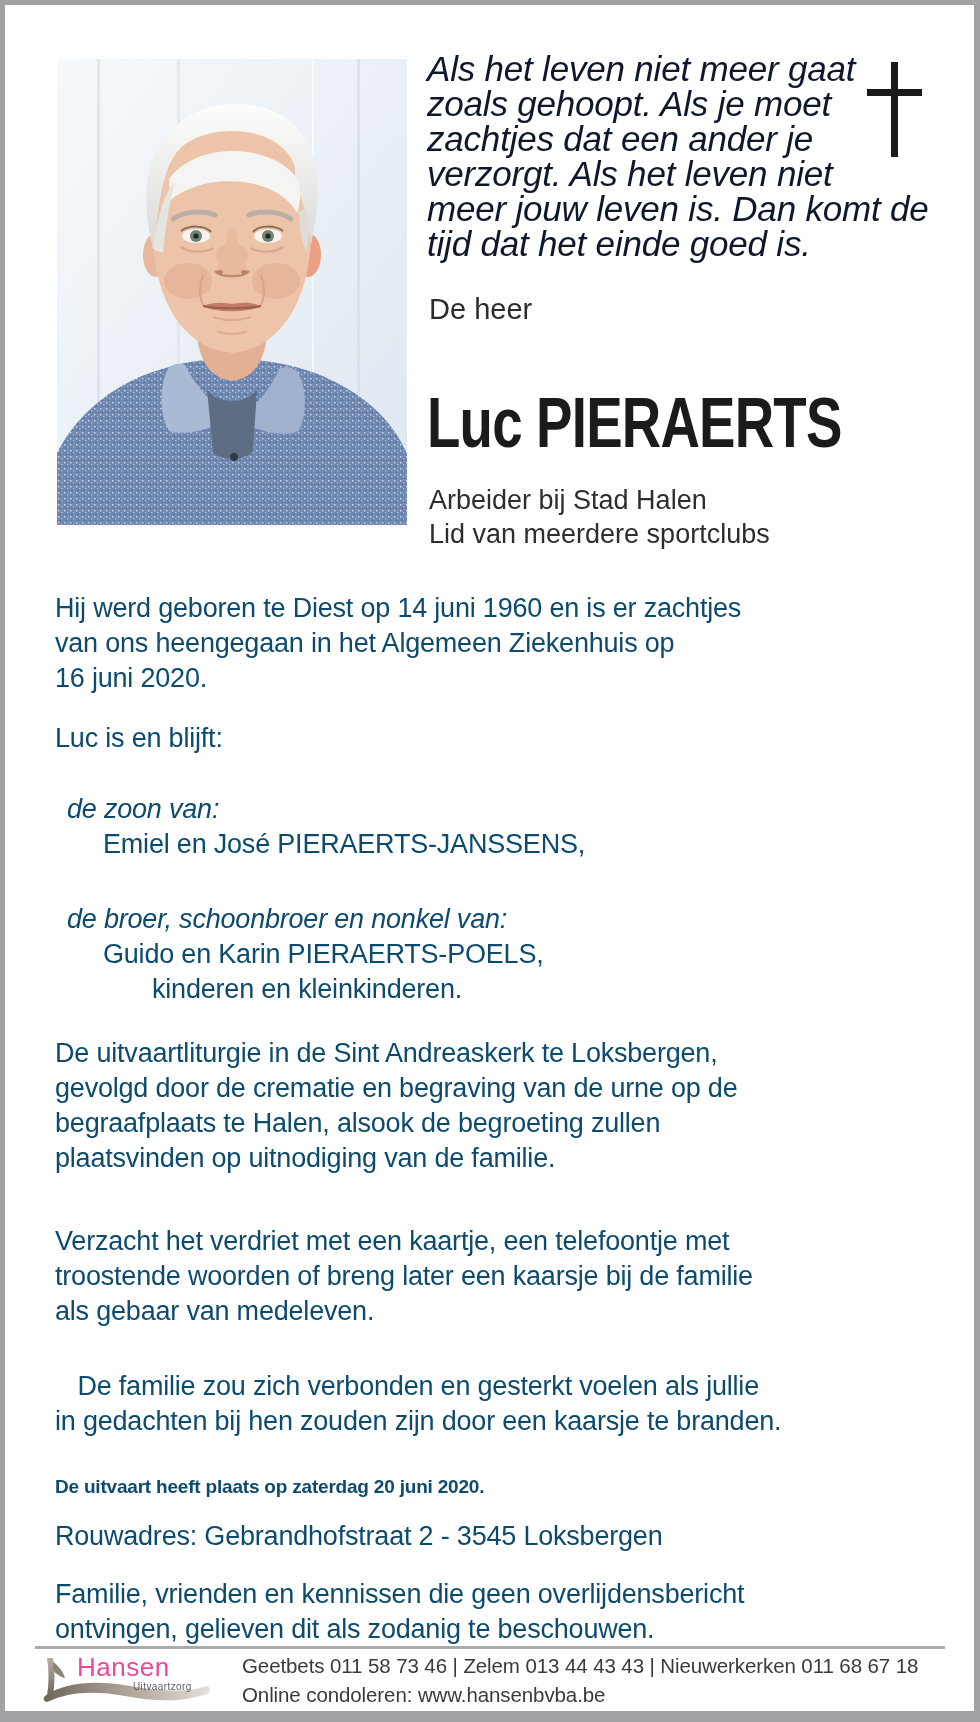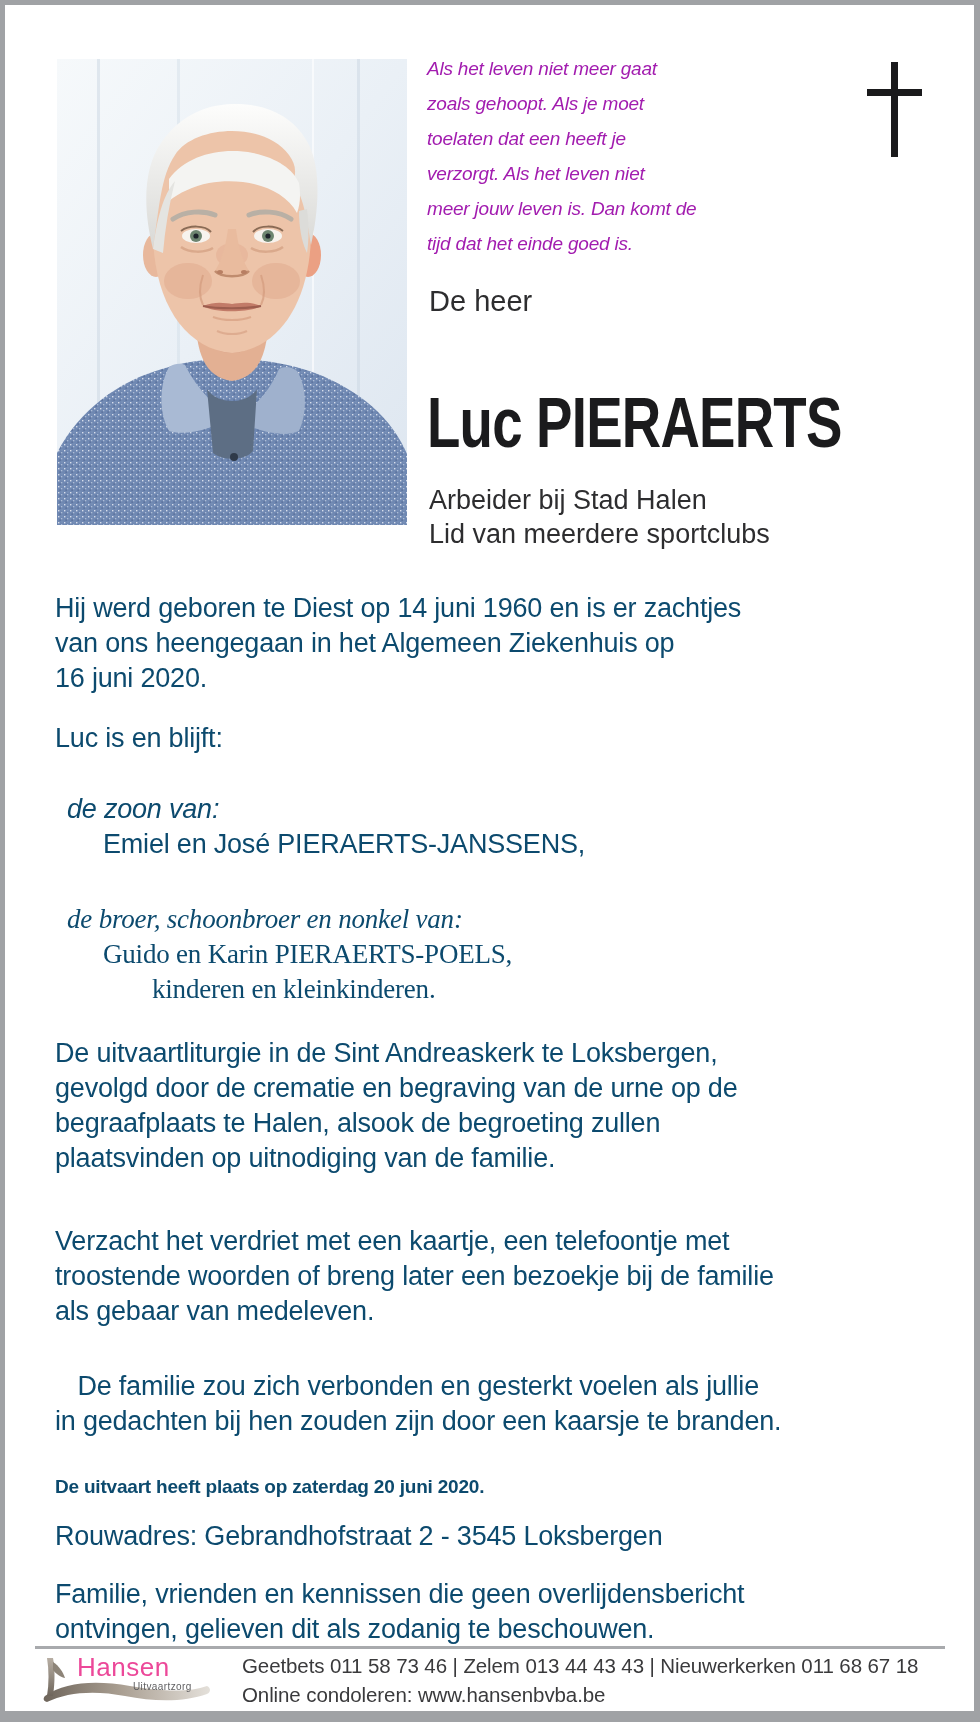--- a/index.html
+++ b/index.html
@@ -20,43 +20,43 @@
   }
   .abs{position:absolute;}
   .photo{
     left:52px;top:54px;width:350px;height:466px;
     overflow:hidden;
   }
   .photo svg{display:block;width:100%;height:100%;}
   .quote{
     left:422px;top:46px;
     font-style:italic;
-    font-size:19px;line-height:35px;
+    font-size:35px;line-height:35px;
     letter-spacing:-0.2px;
-    color:#a21caf;
+    color:#0f172a;
   }
   .cross{left:857px;top:57px;width:64px;height:100px;}
   .cross .v{position:absolute;left:29px;top:0;width:7px;height:95px;background:#1a1a1c;}
   .cross .h{position:absolute;left:5px;top:27px;width:55px;height:7px;background:#1a1a1c;}
-  .salutation{left:424px;top:280px;font-size:29px;color:#2d2d2f;}
+  .salutation{left:424px;top:288px;font-size:29px;color:#2d2d2f;}
   .deceased-name{
     left:422px;top:378px;
     font-size:70px;font-weight:bold;
     letter-spacing:-1px;
     color:#1b1b1d;
     transform:scaleX(0.78);
     transform-origin:0 0;
     white-space:nowrap;
   }
   .subtitle{left:424px;top:478px;font-size:27px;line-height:34px;color:#2d2d2f;}
   .bodyblock{left:50px;font-size:27px;line-height:35px;color:#0c4a6e;letter-spacing:-0.2px;}
   .p-birth{top:586px;}
   .p-intro{top:716px;}
   .p-zoon{top:787px;}
-  .p-broer{top:897px;font-family:Liberation Serif, serif;}
+  .p-broer{top:897px;}
   .p-liturgie{top:1031px;}
   .p-verzacht{top:1209px;margin-top:10px;}
   .p-kaarsje{top:1364px;text-align:center;}
   .p-funeral{top:1464px;font-weight:bold;font-size:19px;}
   .p-rouwadres{top:1514px;}
   .p-notice{top:1572px;}
   .italic-line{font-style:italic;margin-left:12px;}
   .indent1{padding-left:48px;}
   .indent2{padding-left:97px;}
   .divider{left:30px;top:1641px;width:910px;height:3px;background:#a8aaad;}
@@ -146,21 +146,21 @@
         <path d="M96,190 C86,150 86,110 104,84 C122,58 146,46 175,45 C210,44 238,58 252,86 C264,110 262,150 254,186 C250,160 246,136 236,124 C240,112 238,104 232,96 C220,80 198,72 175,72 C152,72 128,80 118,96 C104,116 102,150 96,190 Z" fill="url(#hairg)"></path>
         <path d="M112,120 C130,96 164,88 196,94 C220,99 236,110 242,124 C244,136 243,146 240,154 C226,128 188,118 152,124 C136,127 122,134 112,142 Z" fill="#f4f4f2"></path>
         <path d="M96,190 C100,160 106,136 118,122 C112,146 108,170 106,194 Z" fill="#e4e4e1"></path>
         <path d="M250,150 C252,166 252,180 250,194 C244,182 242,166 242,152 Z" fill="#dcdcd9"></path>
       </svg>
     </div>
 
     <div class="abs quote">
       <div>Als het leven niet meer gaat</div>
       <div>zoals gehoopt. Als je moet</div>
-      <div>toelaten dat een heeft je</div>
+      <div>zachtjes dat een ander je</div>
       <div>verzorgt. Als het leven niet</div>
       <div>meer jouw leven is. Dan komt de</div>
       <div>tijd dat het einde goed is.</div>
     </div>
 
     <div class="abs cross">
       <div class="v"></div>
       <div class="h"></div>
     </div>
 
@@ -192,21 +192,21 @@
 
     <div class="abs bodyblock p-liturgie">
       <div>De uitvaartliturgie in de Sint Andreaskerk te Loksbergen,</div>
       <div>gevolgd door de crematie en begraving van de urne op de</div>
       <div>begraafplaats te Halen, alsook de begroeting zullen</div>
       <div>plaatsvinden op uitnodiging van de familie.</div>
     </div>
 
     <div class="abs bodyblock p-verzacht">
       <div>Verzacht het verdriet met een kaartje, een telefoontje met</div>
-      <div>troostende woorden of breng later een bezoekje bij de familie</div>
+      <div>troostende woorden of breng later een kaarsje bij de familie</div>
       <div>als gebaar van medeleven.</div>
     </div>
 
     <div class="abs bodyblock p-kaarsje">
       <div>De familie zou zich verbonden en gesterkt voelen als jullie</div>
       <div>in gedachten bij hen zouden zijn door een kaarsje te branden.</div>
     </div>
 
     <div class="abs bodyblock p-funeral">De uitvaart heeft plaats op zaterdag 20 juni 2020.</div>
 

